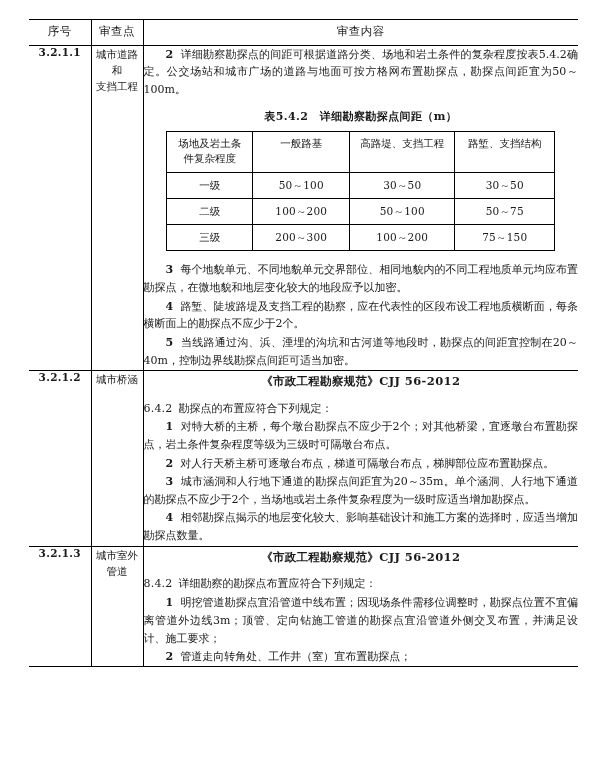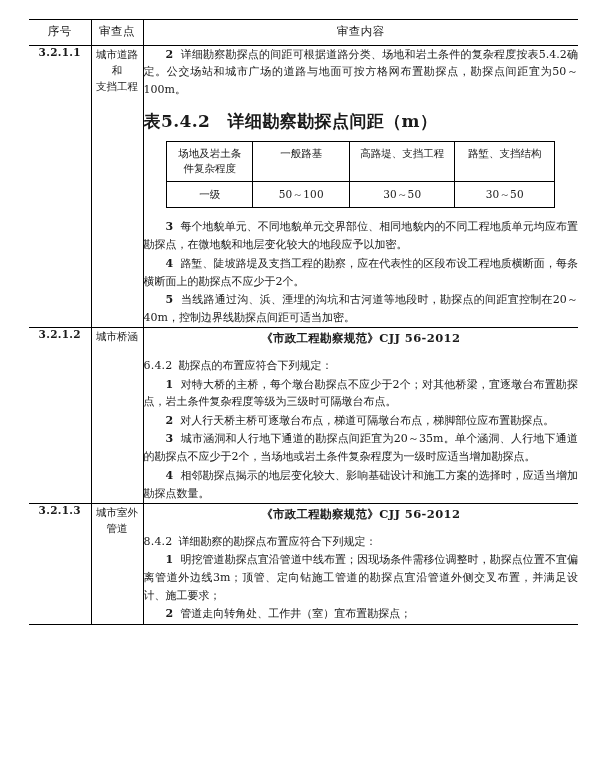--- a/index.html
+++ b/index.html
@@ -120,23 +120,23 @@
     margin: 1px 0 9px 0;
     letter-spacing: 0.3px;
   }
   .std-title .code {
     font-family: "DejaVu Serif", "Liberation Serif", serif;
     letter-spacing: 0.4px;
   }
 
   
   .inner-caption {
-    text-align: left;
+    text-align: center;
     font-weight: bold;
-    font-size: 17px;
+    font-size: 11px;
     margin: 9px 0 5px 0;
     letter-spacing: 0.4px;
   }
   .inner-table {
     border-collapse: collapse;
     table-layout: fixed;
     width: 388px;
     margin: 4px auto 10px auto;
   }
   .inner-table col.i1 { width: 86px; }
@@ -238,20 +238,32 @@
                 <th>路堑、支挡结构</th>
               </tr>
             </thead>
             <tbody>
               <tr>
                 <td>一级</td>
                 <td class="numcell">50～100</td>
                 <td class="numcell">30～50</td>
                 <td class="numcell">30～50</td>
               </tr>
+              <tr>
+                <td>二级</td>
+                <td class="numcell">100～200</td>
+                <td class="numcell">50～100</td>
+                <td class="numcell">50～75</td>
+              </tr>
+              <tr>
+                <td>三级</td>
+                <td class="numcell">200～300</td>
+                <td class="numcell">100～200</td>
+                <td class="numcell">75～150</td>
+              </tr>
             </tbody>
           </table>
 
           <p class="para indent"><span class="num">3</span>&nbsp;&nbsp;<span>每个地貌单元、不同地貌单元交界部位、相同地貌内的不同工程地质单元均应布置勘探点，在微地貌和地层变化较大的地段应予以加密。</span></p>
           <p class="para indent"><span class="num">4</span>&nbsp;&nbsp;<span>路堑、陡坡路堤及支挡工程的勘察，应在代表性的区段布设工程地质横断面，每条横断面上的勘探点不应少于2个。</span></p>
           <p class="para indent"><span class="num">5</span>&nbsp;&nbsp;<span>当线路通过沟、浜、湮埋的沟坑和古河道等地段时，勘探点的间距宜控制在20～40m，控制边界线勘探点间距可适当加密。</span></p>
 
         </td>
       </tr>
 

